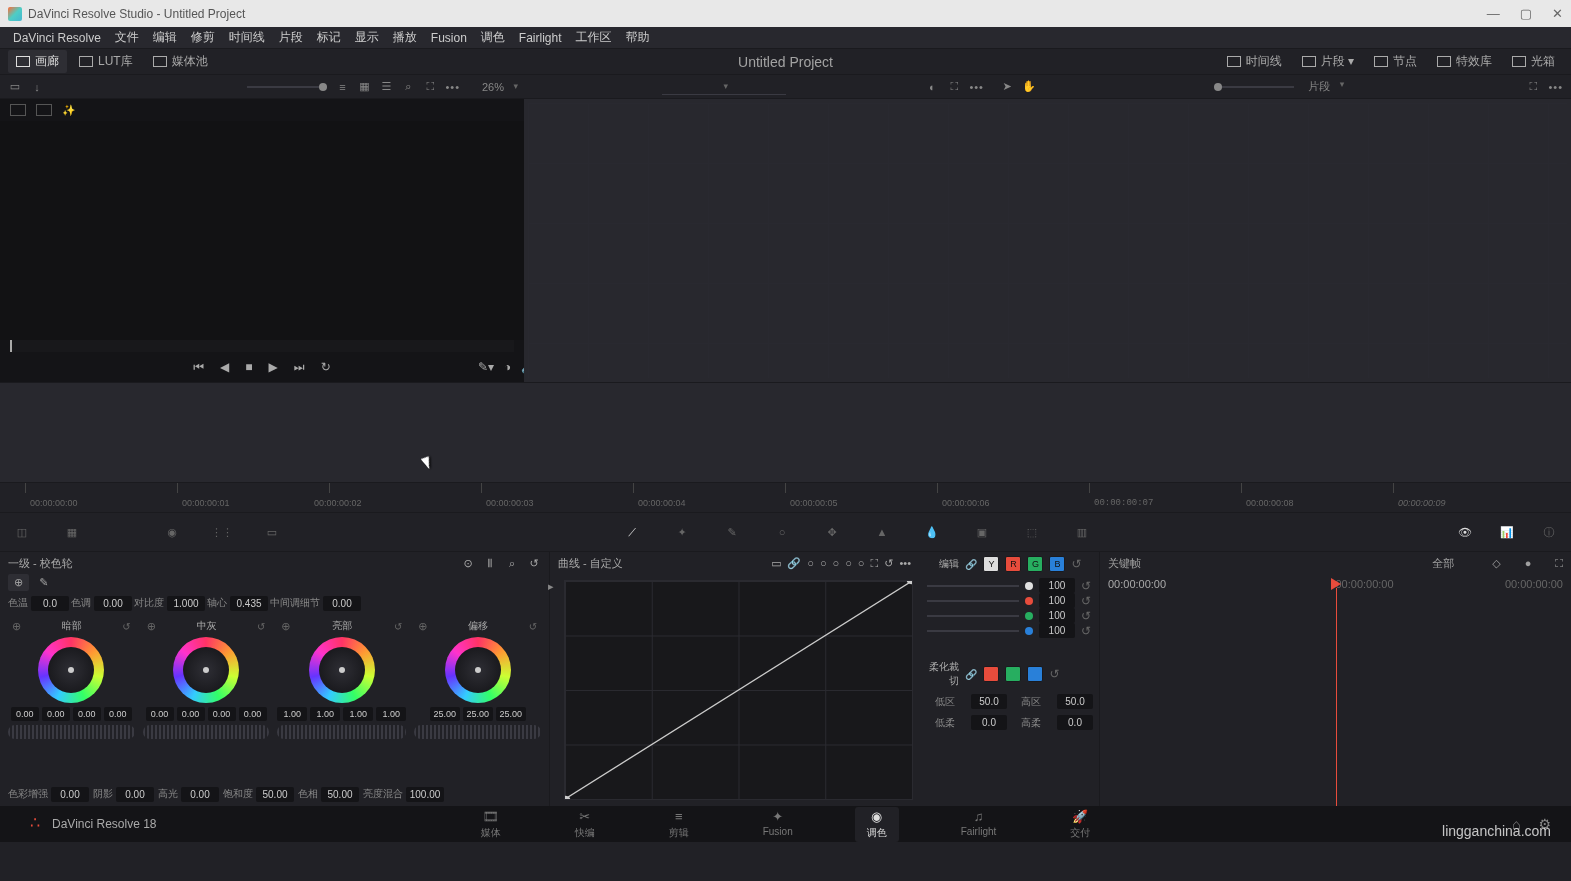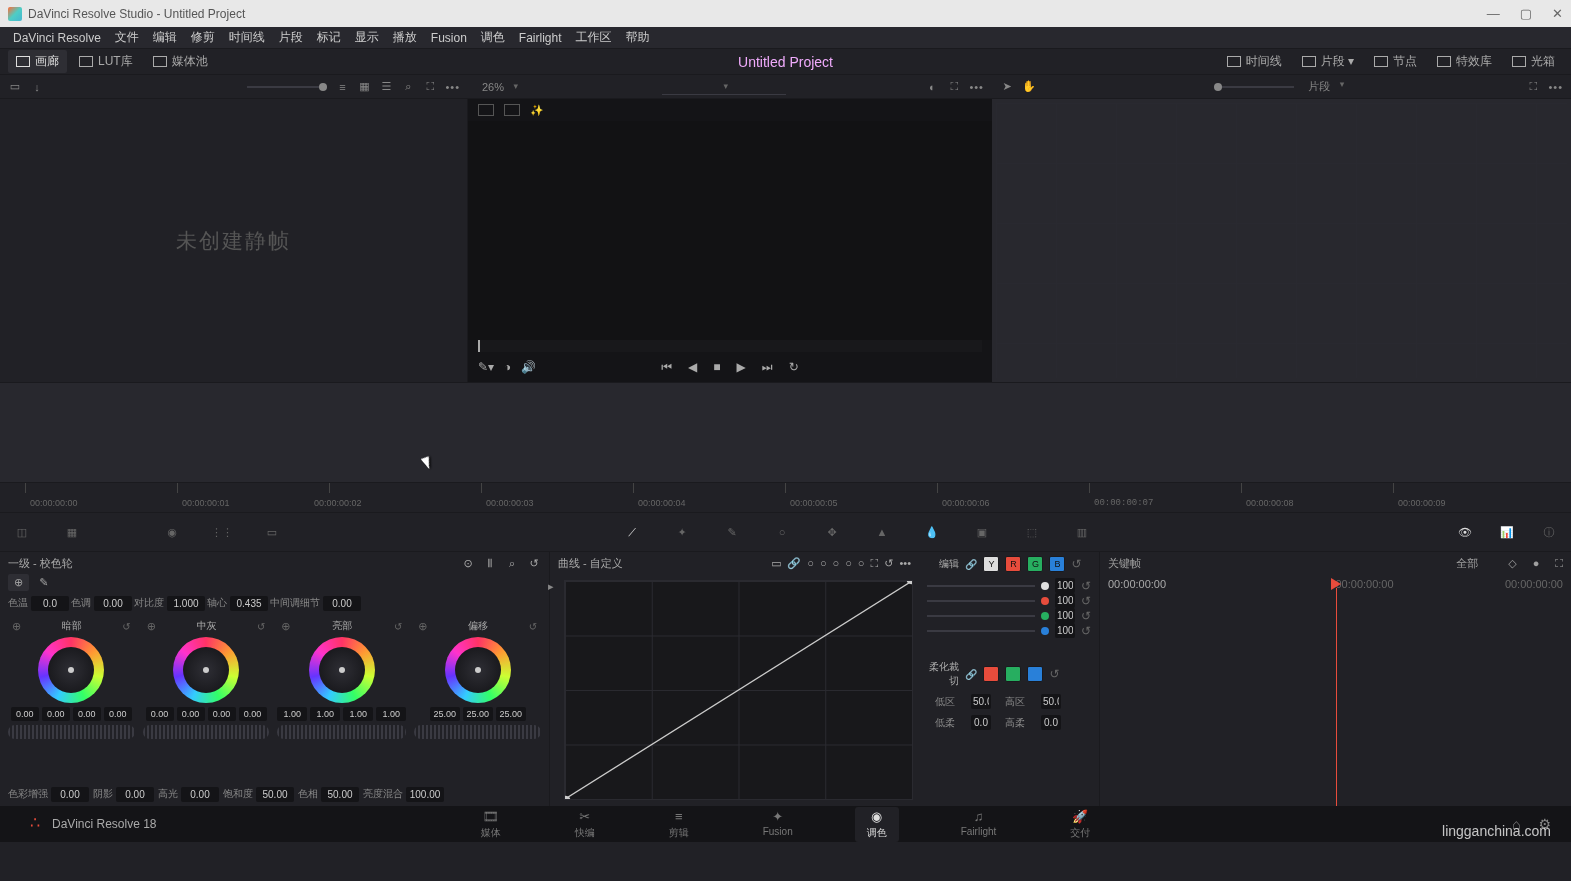--- a/index.html
+++ b/index.html
@@ -14,21 +14,21 @@
 
 .menubar { height: 22px; background: #28282e; display: flex; align-items: center; padding: 0 6px; font-size: 12px; color: #ccc; border-bottom: 1px solid #1a1a1e; }
 .menubar span { padding: 0 7px; cursor: pointer; }
 
 
 .toolbar { height: 26px; background: #212126; display: flex; align-items: center; justify-content: space-between; padding: 0 8px; border-bottom: 1px solid #1a1a1e; font-size: 12px; }
 .toolbar .left, .toolbar .right { display: flex; align-items: center; gap: 4px; }
 .tb-btn { display: flex; align-items: center; gap: 5px; padding: 3px 8px; cursor: pointer; color: #aaa; border-radius: 2px; }
 .tb-btn.active { background: #2e2e34; color: #ddd; }
 .tb-icon { width: 14px; height: 11px; border: 1px solid currentColor; display: inline-block; }
-.project-title { color: #f0abfc; font-size: 14px; font-weight: 500; position: absolute; left: 50%; transform: translateX(-50%); }
+.project-title { color: #a3a3a3; font-size: 14px; font-weight: 500; position: absolute; left: 50%; transform: translateX(-50%); }
 
 
 .ctrlbar { height: 24px; background: #212126; display: flex; align-items: center; font-size: 11px; color: #888; border-bottom: 1px solid #1a1a1e; }
 .ctrlbar .seg { display: flex; align-items: center; gap: 8px; padding: 0 8px; }
 .ctrlbar .icn { width: 14px; height: 14px; display: inline-flex; align-items: center; justify-content: center; cursor: pointer; }
 .ctrlbar .sldr { width: 80px; height: 2px; background: #3a3a42; position: relative; }
 .ctrlbar .sldr::after { content:''; position:absolute; top:-3px; width:8px; height:8px; background:#888; border-radius:50%; }
 .ctrlbar .sldr.s1::after { left: 72px; }
 .ctrlbar .sldr.s2::after { left: 0px; }
 .ctrlbar .dropdown { padding: 2px 18px 2px 6px; position: relative; cursor: pointer; }
@@ -102,28 +102,28 @@
 .curve-line { position:absolute; inset:0; }
 .curve-line svg { width:100%; height:100%; }
 .curve-side { width: 180px; display: flex; flex-direction: column; padding: 4px 8px; gap: 6px; }
 .cs-row { display: flex; align-items: center; gap: 6px; font-size: 10px; }
 .cs-row label { width: 32px; color:#aaa; text-align:right; }
 .ch-btn { width: 16px; height: 16px; border-radius: 2px; cursor: pointer; display:inline-flex; align-items:center; justify-content:center; font-size:9px; color:#111; border:1px solid #1a1a1e; }
 .ch-y { background:#ddd; } .ch-r { background:#e74c3c; } .ch-g { background:#27ae60; } .ch-b { background:#2980d9; }
 .cs-slider-row { display:flex; align-items:center; gap:6px; }
 .cs-slider { flex:1; height:2px; background:#3a3a42; position:relative; }
 .cs-dot { width:8px; height:8px; border-radius:50%; }
-.cs-val { width:20px; background:#141417; border:none; color:#ccc; text-align:center; font-size:10px; padding:2px; border-radius:2px; }
+.cs-val { width:36px; background:#141417; border:none; color:#ccc; text-align:center; font-size:10px; padding:2px; border-radius:2px; }
 .cs-reset { color:#666; cursor:pointer; font-size:12px; }
 .cs-pair { display:flex; align-items:center; gap:16px; }
 .cs-pair label { color:#888; width:28px; text-align:right; }
 
 .keyframes-panel { flex: 1; display: flex; flex-direction: column; }
 .kf-hdr { height: 22px; display: flex; align-items: center; justify-content: space-between; padding: 0 8px; font-size: 11px; }
-.kf-hdr .right { display:flex; align-items:center; gap:16px; }
+.kf-hdr .right { display:flex; align-items:center; gap:24px; }
 .kf-body { flex: 1; position: relative; background: #212126; }
 .kf-tc { position:absolute; top:4px; left:8px; color:#aaa; font-size:11px; }
 .kf-tc2 { position:absolute; top:4px; right:8px; color:#666; font-size:11px; }
 .kf-play { position:absolute; top:4px; left:50%; transform:translateX(-50%); width:0; height:0; border-left:10px solid #e74c3c; border-top:6px solid transparent; border-bottom:6px solid transparent; }
 .kf-play-line { position:absolute; top:14px; left:50%; width:1px; height:calc(100% - 14px); background:#e74c3c; }
 
 
 .pagetabs { height: 36px; background: #141417; display: flex; align-items: center; justify-content: center; gap: 50px; position: relative; }
 .pagetabs .pt { display: flex; flex-direction: column; align-items: center; gap: 2px; cursor: pointer; color: #777; font-size: 10px; padding: 2px 12px; }
 .pagetabs .pt.active { color: #ddd; background:#212126; border-radius:3px; }
@@ -241,23 +241,20 @@
     <span style="flex:1"></span>
     <span class="sldr s2"></span>
     <span class="dropdown">片段</span>
     <span style="flex:1"></span>
     <span class="icn">⛶</span>
     <span class="dots">•••</span>
   </div>
 </div>
 
 <div class="main-row">
-  <div class="gallery">
-    <span>未创建静帧</span>
-  </div>
   <div class="viewer">
     <div class="viewer-tabs">
       <span class="vt-icon"></span>
       <span class="vt-icon"></span>
       <span style="color:#888;">✨</span>
     </div>
     <div class="viewer-canvas"></div>
     <div class="viewer-scrub"></div>
     <div class="viewer-ctrl">
       <div class="pc-left">
@@ -293,21 +290,21 @@
     <span class="tick" style="left: 638px;">00:00:00:04</span>
     <span class="tmark" style="left: 785px;"></span>
     <span class="tick" style="left: 790px;">00:00:00:05</span>
     <span class="tmark" style="left: 937px;"></span>
     <span class="tick" style="left: 942px;">00:00:00:06</span>
     <span class="tmark" style="left: 1089px;"></span>
     <span class="tick" style="left: 1094px; font-family: Liberation Mono, monospace;">00:00:00:07</span>
     <span class="tmark" style="left: 1241px;"></span>
     <span class="tick" style="left: 1246px;">00:00:00:08</span>
     <span class="tmark" style="left: 1393px;"></span>
-    <span class="tick" style="left: 1398px;">00:00:00:09</span>
+    <span class="tick" style="left: 1398px; font-style: italic;">00:00:00:09</span>
   </div>
 
 <div class="palette-row">
   <span class="p-icon">◫</span>
   <span class="p-icon">▦</span>
   <span class="p-icon active">
       <span class="ring"></span>
     </span>
   <span class="p-icon">◉</span>
   <span class="p-icon">⋮⋮</span>

